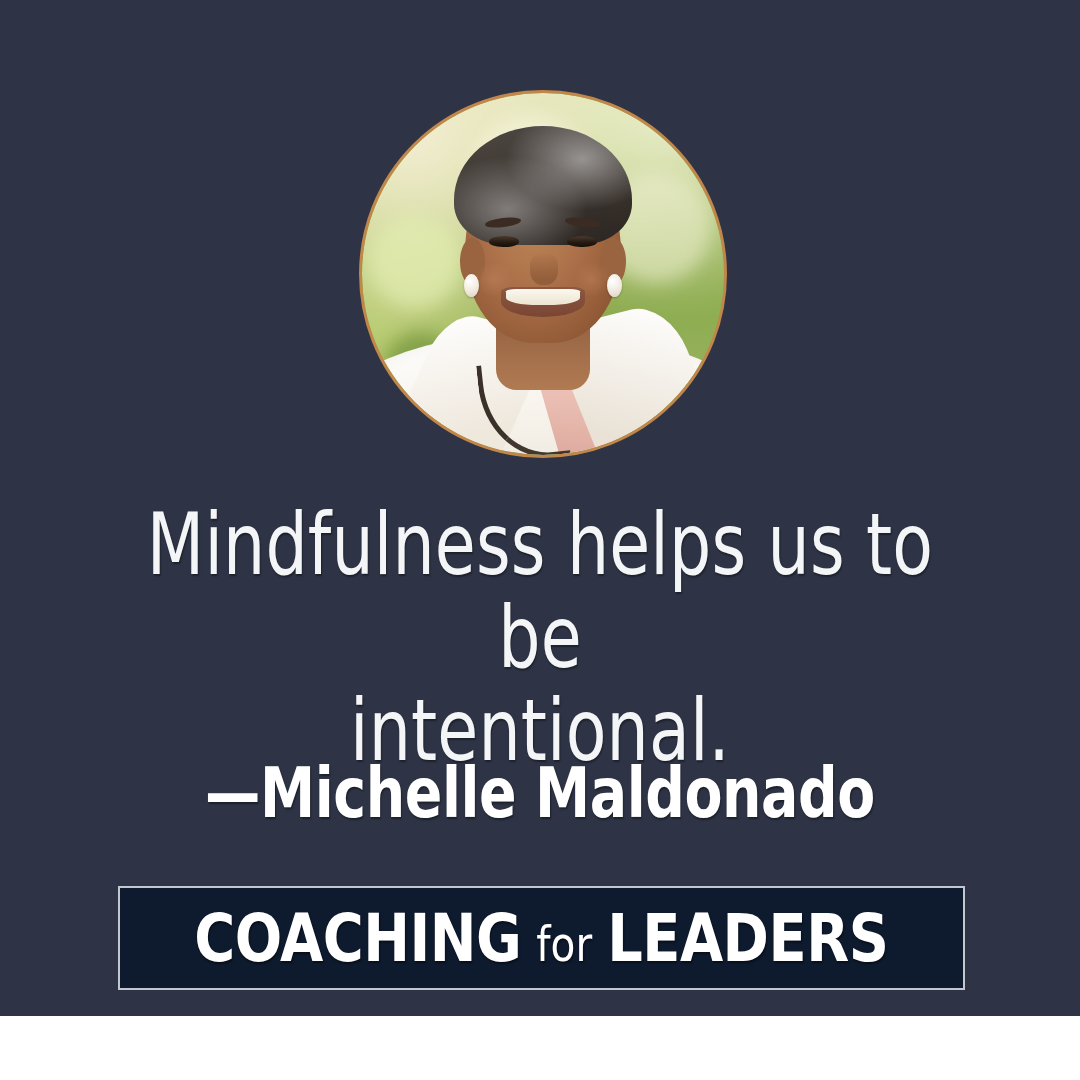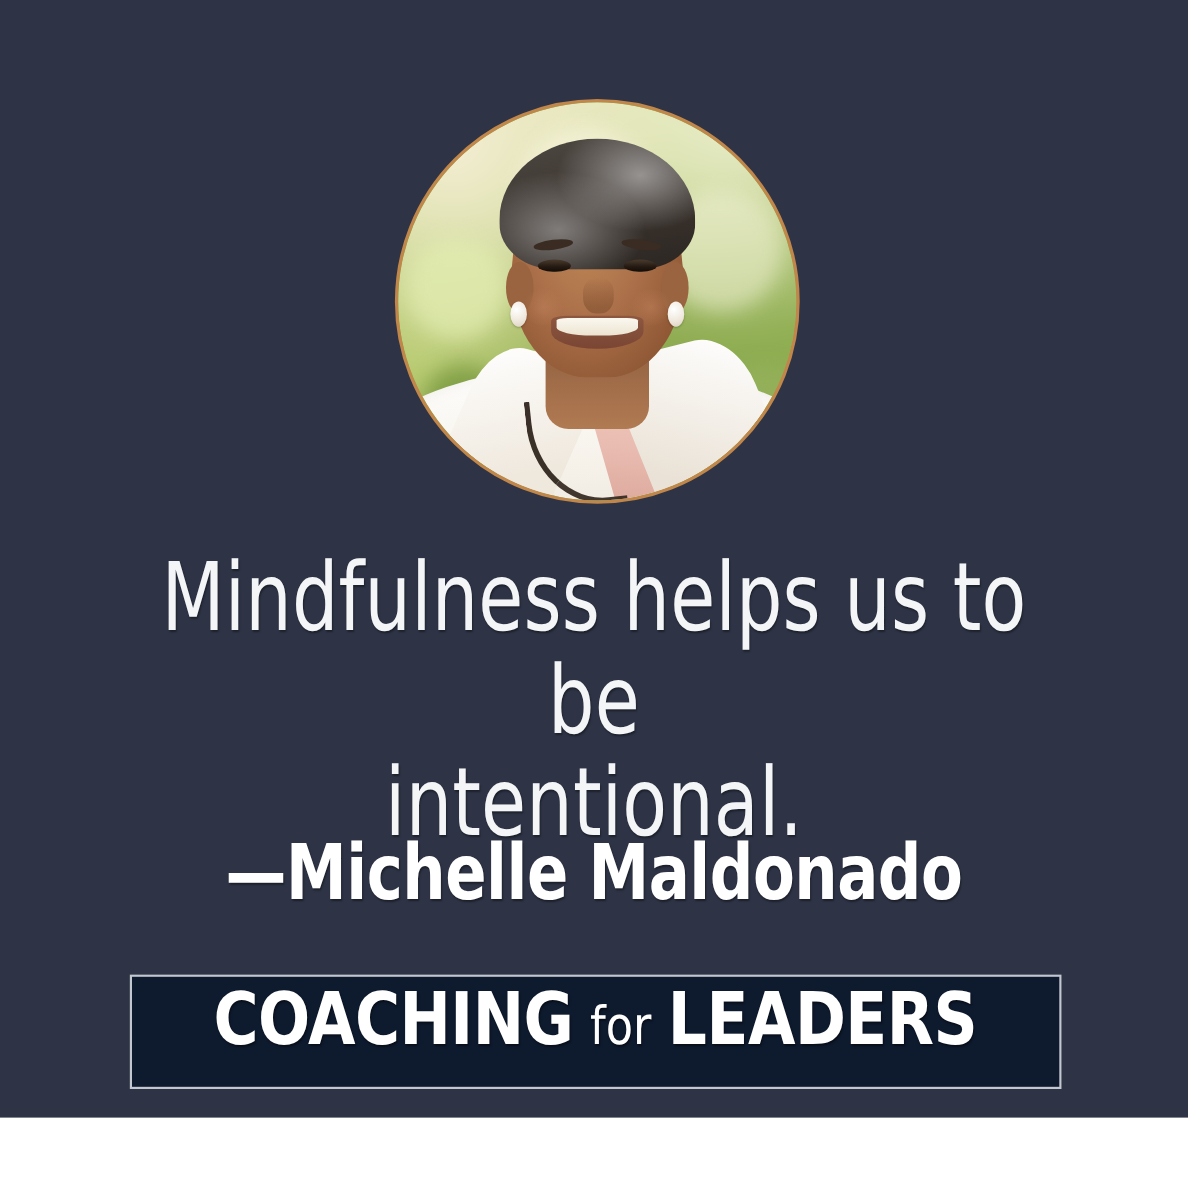--- a/index.html
+++ b/index.html
@@ -283,21 +283,21 @@
   #logo-bar {
     position: absolute;
     left: 118px;
     top: 886px;
     width: 847px;
     height: 104px;
     box-sizing: border-box;
     background: #0e1a2e;
     border: 2px solid #c3c7cf;
     display: flex;
-    align-items: flex-start;
+    align-items: center;
     justify-content: center;
   }
   #logo-text {
     display: flex;
     align-items: baseline;
     justify-content: center;
     color: #ffffff;
     font-family: "DejaVu Sans Condensed", "Liberation Sans Narrow", "Liberation Sans", sans-serif;
     text-shadow: 1px 2px 2px rgba(0,0,0,0.45);
     transform: scaleX(0.94);

